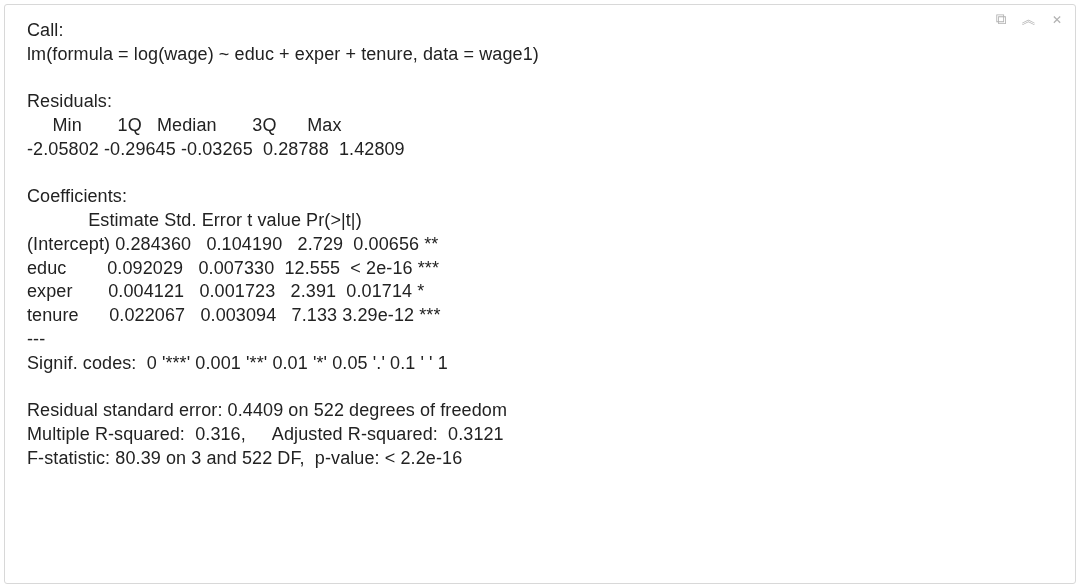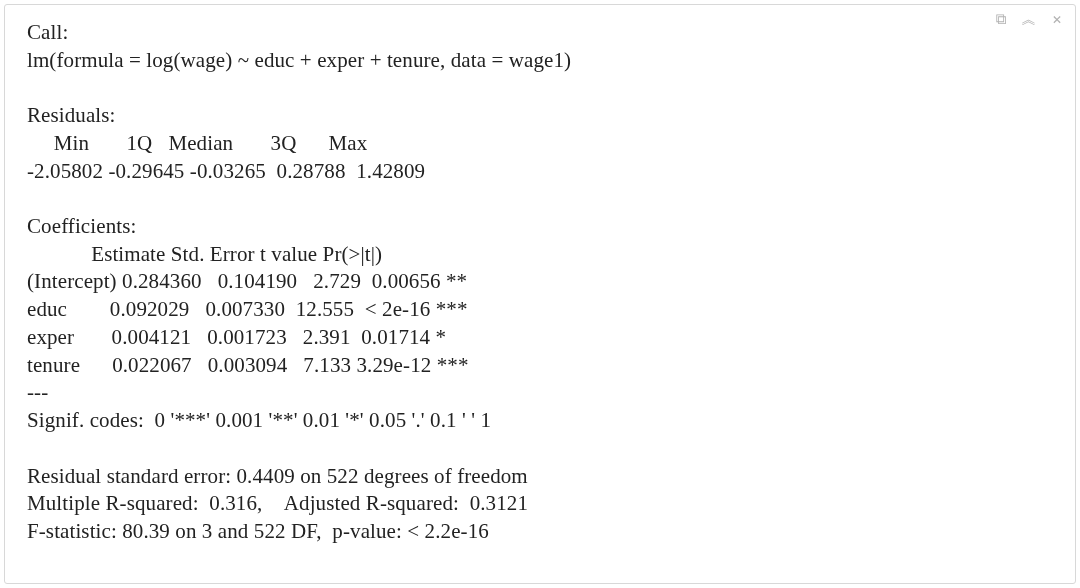--- a/index.html
+++ b/index.html
@@ -37,22 +37,22 @@
       color: #b3b3b3;
       display: inline-flex;
       align-items: center;
       justify-content: center;
       font-size: 15px;
       line-height: 1;
       cursor: pointer;
     }
     pre.r-output {
       margin: 0;
-      font-family: Liberation Serif, serif;
-      font-size: 21px;
+      font-family: Liberation Sans, sans-serif;
+      font-size: 18px;
       line-height: 1.32;
       color: #222222;
       white-space: pre;
       letter-spacing: 0.1px;
     }
   </style>
 </head>
 <body>
 
 <div class="output-cell">

